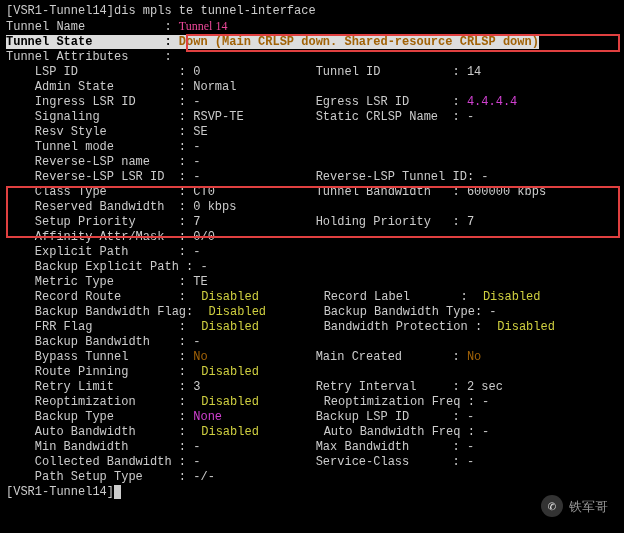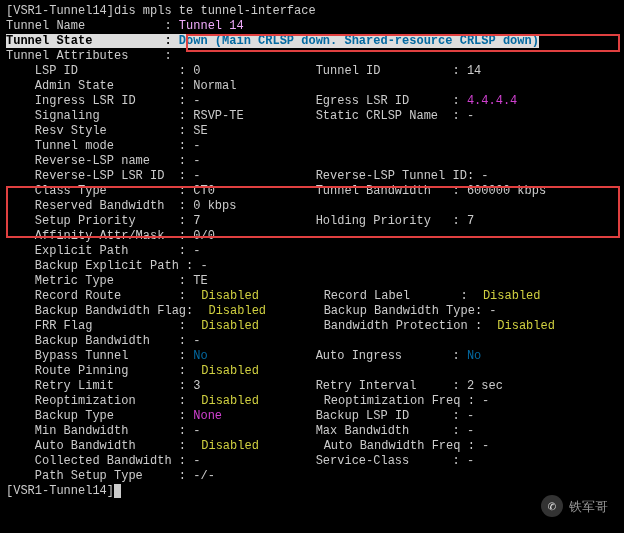--- a/index.html
+++ b/index.html
@@ -10,24 +10,24 @@
   font-size: 12px;
   line-height: 15px;
   width: 624px;
   height: 533px;
   padding: 4px 6px;
   overflow: hidden;
   position: relative;
 }
 .row { white-space: pre; }
 .highlight-bg { background: #ddd; color: #000; font-weight: bold; }
-.red-text { color: #0369a1; }
+.red-text { color: #a16207; }
 .yellow-text { color: #d0d040; margin-left: 8px; }
 .magenta-text { color: #d040d0; text-align: center; }
-.white-text { color: #f0abfc; }
+.white-text { color: #ec4899; font-family: Liberation Serif, serif; }
 .red-box {
   position: absolute;
   border: 2px solid #e04040;
   pointer-events: none;
 }
 .box1 { left: 186px; top: 34px; width: 434px; height: 18px; }
 .box2 { left: 6px; top: 186px; width: 614px; height: 52px; }
 .watermark {
   position: absolute;
   right: 16px;
@@ -72,27 +72,27 @@
       <div class="row"><span>    Reserved Bandwidth  : 0 kbps</span></div>
       <div class="row"><span>    Setup Priority      : 7                Holding Priority   : 7</span></div>
       <div class="row"><span>    Affinity Attr/Mask  : 0/0</span></div>
       <div class="row"><span>    Explicit Path       : -</span></div>
       <div class="row"><span>    Backup Explicit Path : -</span></div>
       <div class="row"><span>    Metric Type         : TE</span></div>
       <div class="row"><span>    Record Route        : </span><span class="yellow-text">Disabled</span><span>         Record Label       : </span><span class="yellow-text">Disabled</span></div>
       <div class="row"><span>    Backup Bandwidth Flag: </span><span class="yellow-text">Disabled</span><span>        Backup Bandwidth Type: -</span></div>
       <div class="row"><span>    FRR Flag            : </span><span class="yellow-text">Disabled</span><span>         Bandwidth Protection : </span><span class="yellow-text">Disabled</span></div>
       <div class="row"><span>    Backup Bandwidth    : -</span></div>
-      <div class="row"><span>    Bypass Tunnel       : </span><span class="red-text">No</span><span>               Auto Ingress       : </span><span class="red-text">No</span></div>
+      <div class="row"><span>    Bypass Tunnel       : </span><span class="red-text">No</span><span>               Main Created       : </span><span class="red-text">No</span></div>
       <div class="row"><span>    Route Pinning       : </span><span class="yellow-text">Disabled</span></div>
       <div class="row"><span>    Retry Limit         : 3                Retry Interval     : 2 sec</span></div>
       <div class="row"><span>    Reoptimization      : </span><span class="yellow-text">Disabled</span><span>         Reoptimization Freq : -</span></div>
       <div class="row"><span>    Backup Type         : </span><span class="magenta-text">None</span><span>             Backup LSP ID      : -</span></div>
+      <div class="row"><span>    Auto Bandwidth      : </span><span class="yellow-text">Disabled</span><span>         Auto Bandwidth Freq : -</span></div>
       <div class="row"><span>    Min Bandwidth       : -                Max Bandwidth      : -</span></div>
-      <div class="row"><span>    Auto Bandwidth      : </span><span class="yellow-text">Disabled</span><span>         Auto Bandwidth Freq : -</span></div>
       <div class="row"><span>    Collected Bandwidth : -                Service-Class      : -</span></div>
       <div class="row"><span>    Path Setup Type     : -/-</span></div>
     </div>
   <div class="row"><span>[VSR1-Tunnel14]</span><span class="cursor"> </span></div>
 </div>
 
 <div class="red-box box1"></div>
 <div class="red-box box2"></div>
 
 <div class="watermark">

